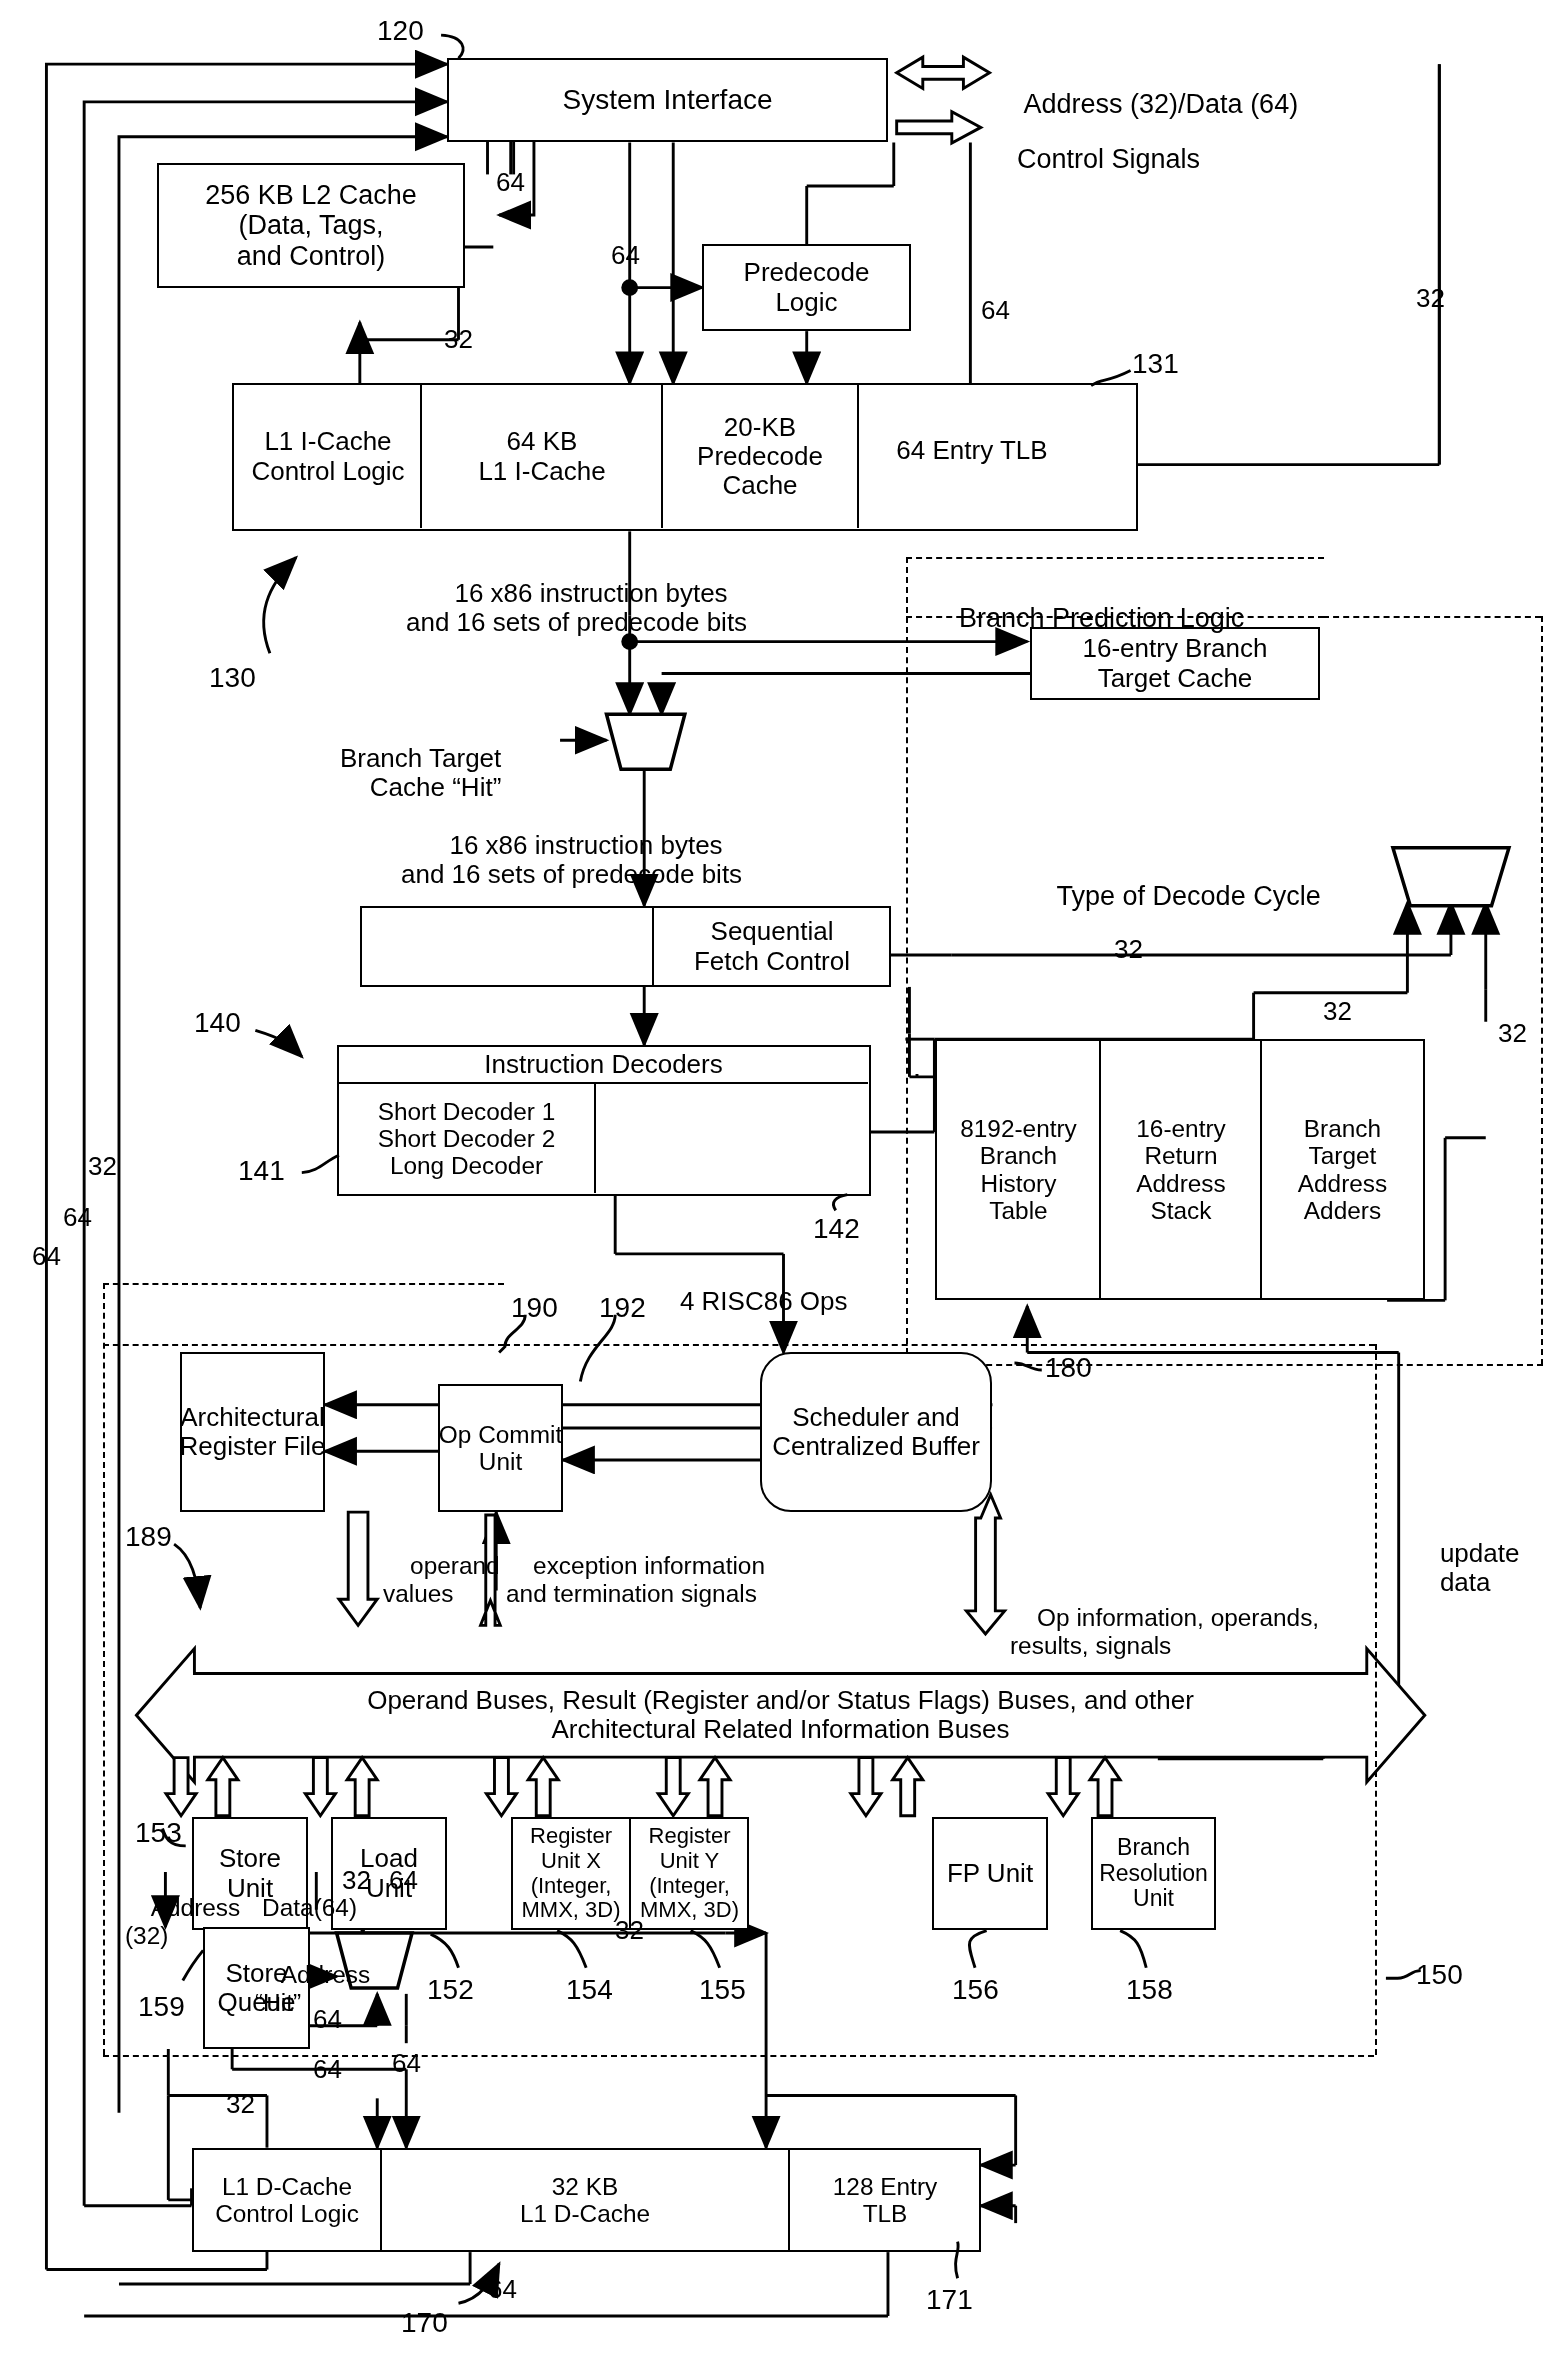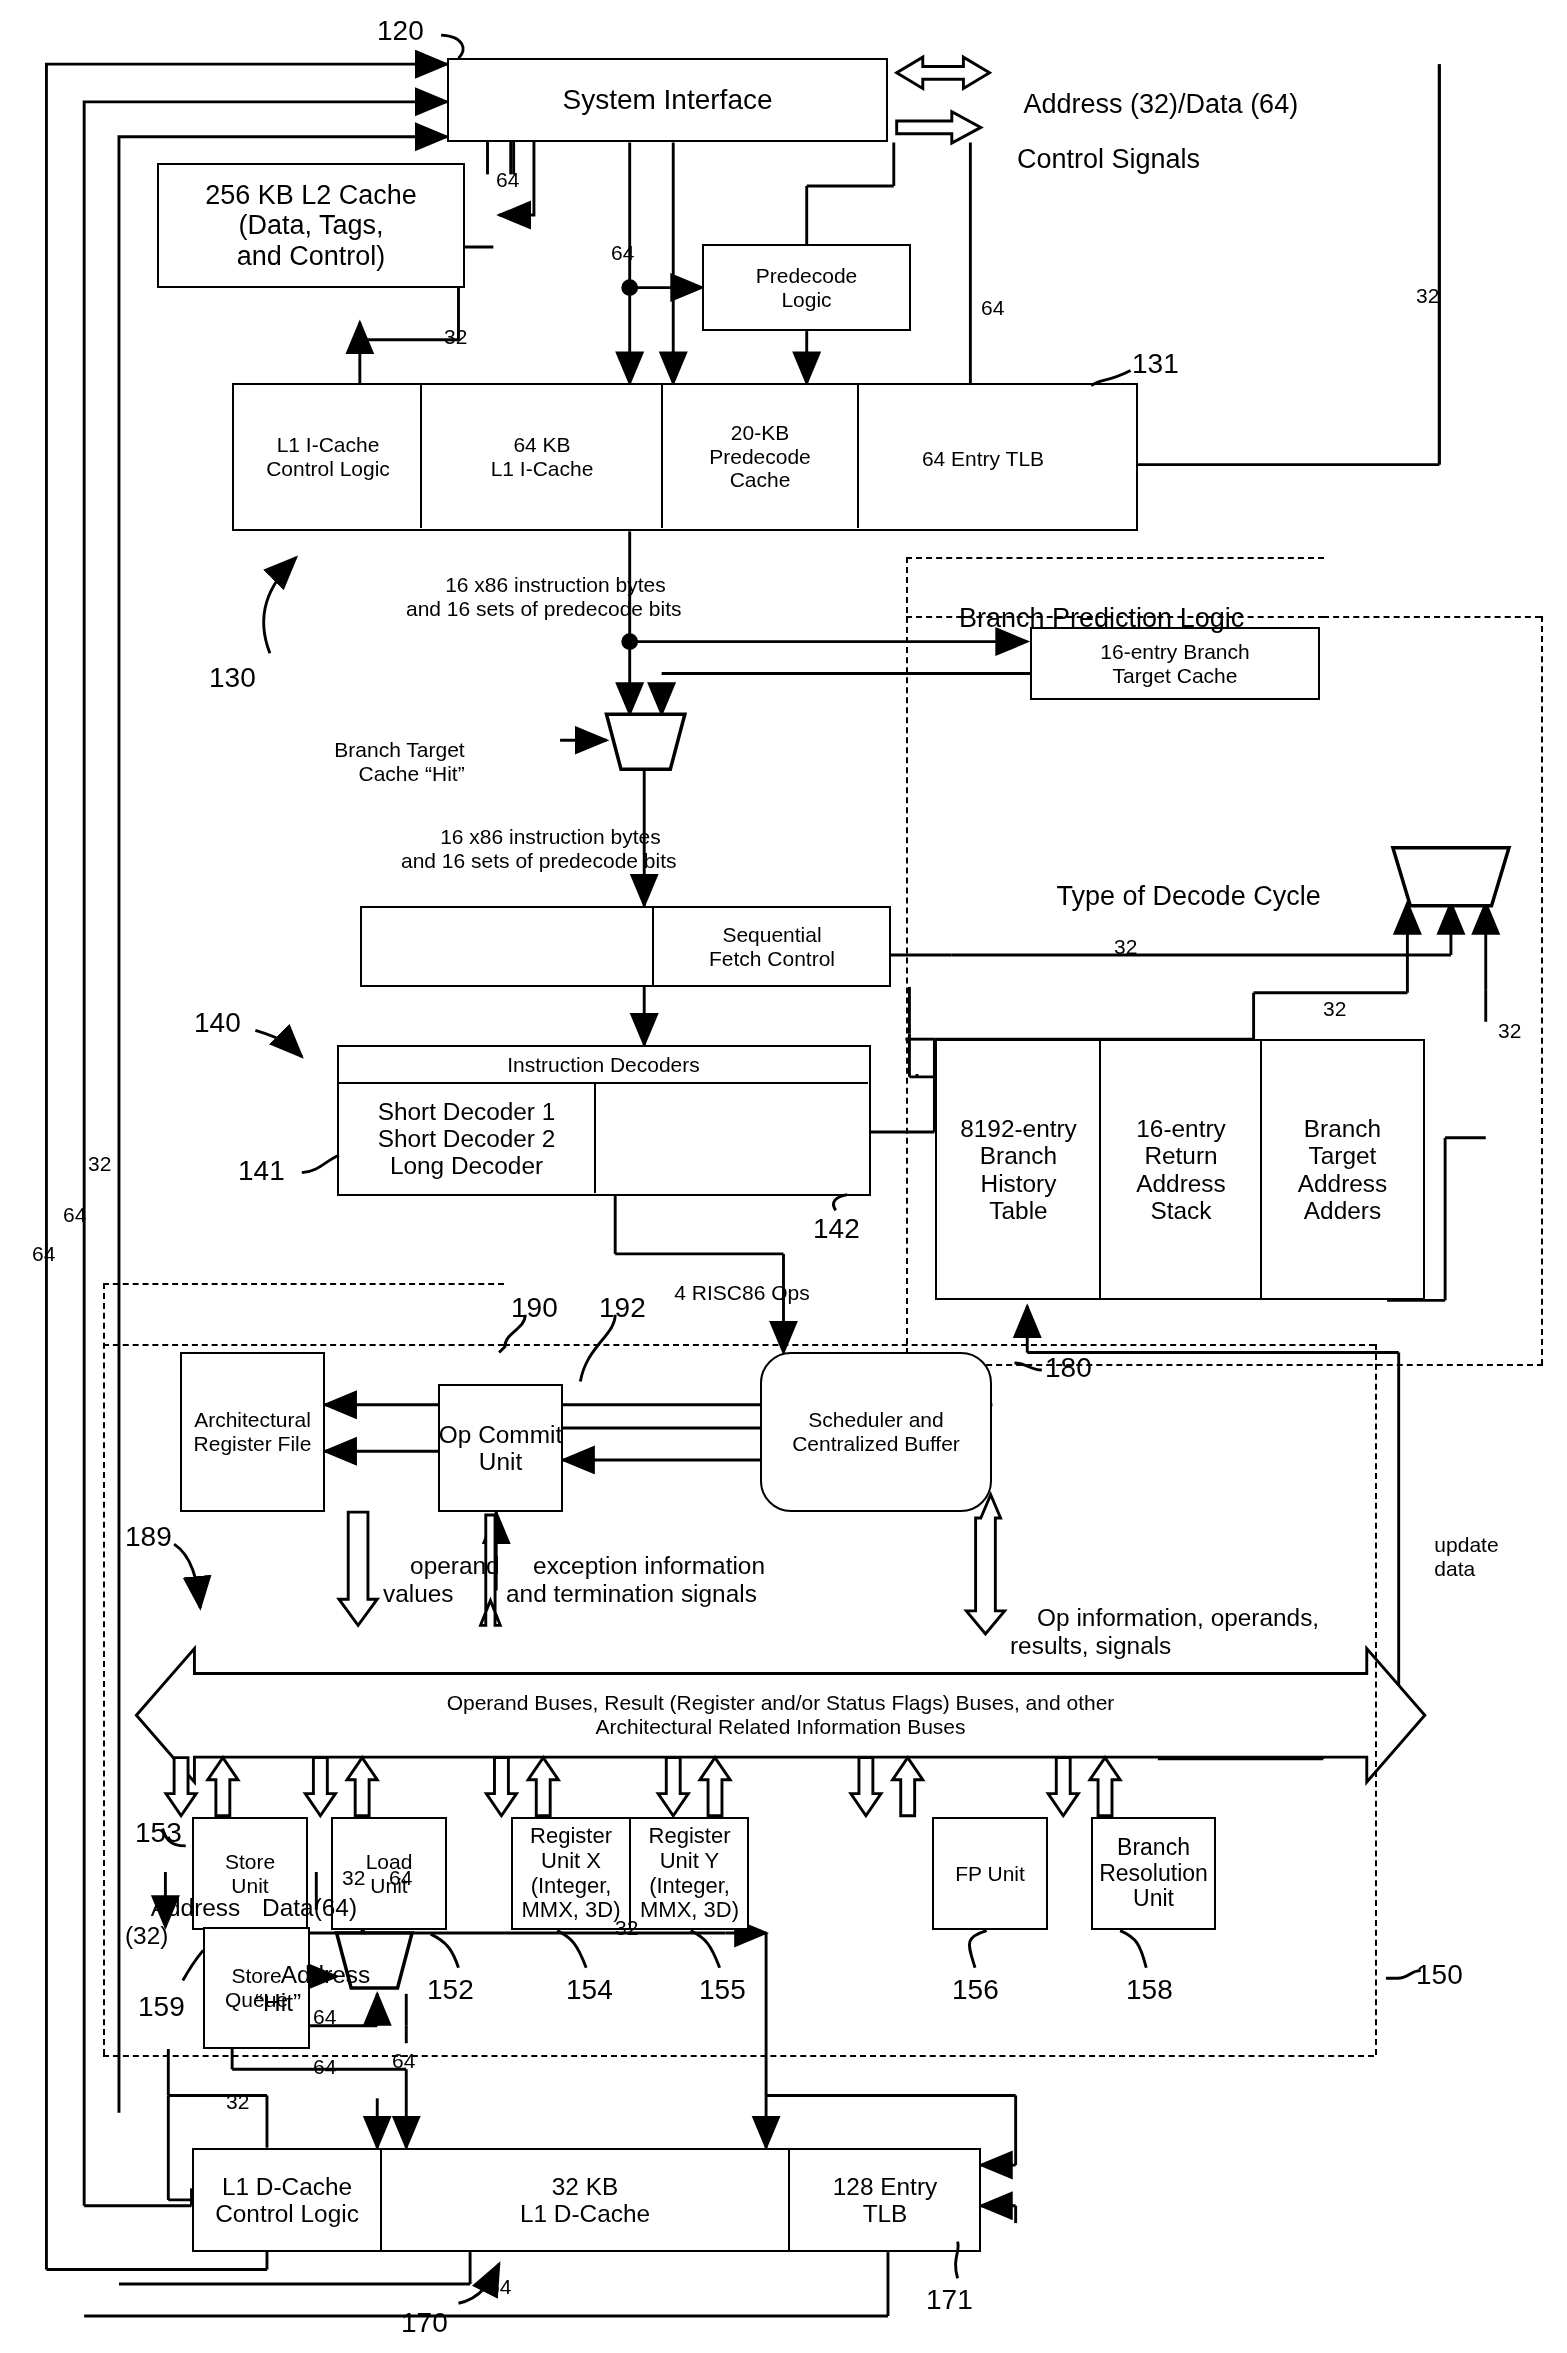--- a/index.html
+++ b/index.html
@@ -10,21 +10,21 @@
       font-family:"Liberation Sans", sans-serif;line-height:1.12;color:#000;}
   .bxn{position:absolute;box-sizing:border-box;display:flex;align-items:center;
        justify-content:center;text-align:center;line-height:1.12;color:#000;}
   .lbl{position:absolute;color:#000;line-height:1.14;white-space:pre;
        font-family:"Liberation Sans", sans-serif;}
   .ln{position:absolute;background:#000;}
   .dash-h{position:absolute;height:0;border-top:2.3px dashed #000;}
   .dash-v{position:absolute;width:0;border-left:2.3px dashed #000;}
   .vdiv{position:absolute;background:#000;width:2.3px;}
   svg.ov{position:absolute;left:0;top:0;width:1567px;height:2354px;pointer-events:none;} .f38{font-size:22px;}
-  .f40{font-size:23px;} .f42{font-size:24.4px;} .f44{font-size:21px;}
+  .f40{font-size:23px;} .f42{font-size:24.4px;} .f44{font-size:26px;}
   .f46{font-size:27px;} .f48{font-size:28px;}
 </style>
 </head>
 <body>
 
 <div id="root">
 
   <svg class="ov" viewBox="0 0 2700 4055">
     <defs>
       <marker id="ah" markerWidth="14" markerHeight="14" refX="11" refY="5" orient="auto">
@@ -268,21 +268,21 @@
     <span>64 KB
 L1 I-Cache</span>
   </div>
   <div class="vdiv" style="left:661px;top:385px;height:143px;"></div>
   <div class="bxn f44" style="left:663px;top:385px;width:194px;height:143px;white-space:pre;">
     <span>20-KB
 Predecode
 Cache</span>
   </div>
   <div class="vdiv" style="left:857px;top:385px;height:143px;"></div>
-  <div class="bxn f44" style="left:860px;top:387px;width:224px;height:143px;margin-left:11px;">
+  <div class="bxn f44" style="left:860px;top:379px;width:224px;height:143px;">
     <span>64 Entry TLB</span>
   </div>
 
   <div class="bx f44" style="left:1030px;top:627px;width:290px;height:73px;white-space:pre;">
     <span>16-entry Branch
 Target Cache</span>
   </div>
 
   <div class="bx" style="left:360px;top:906px;width:531px;height:81px;"></div>
   <div class="vdiv" style="left:652px;top:908px;height:77px;"></div>

